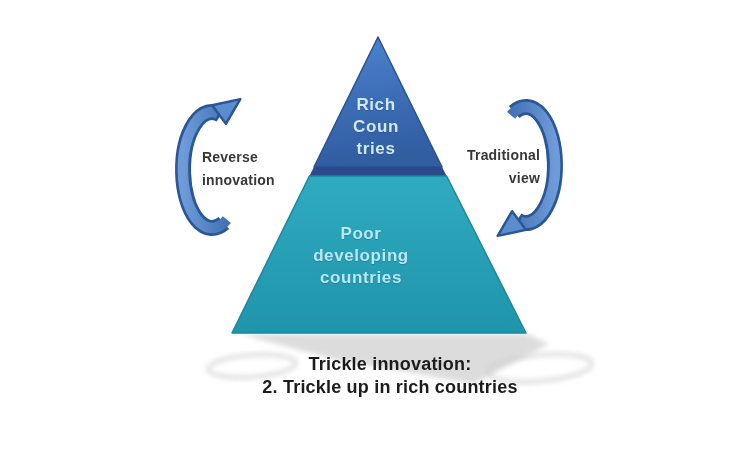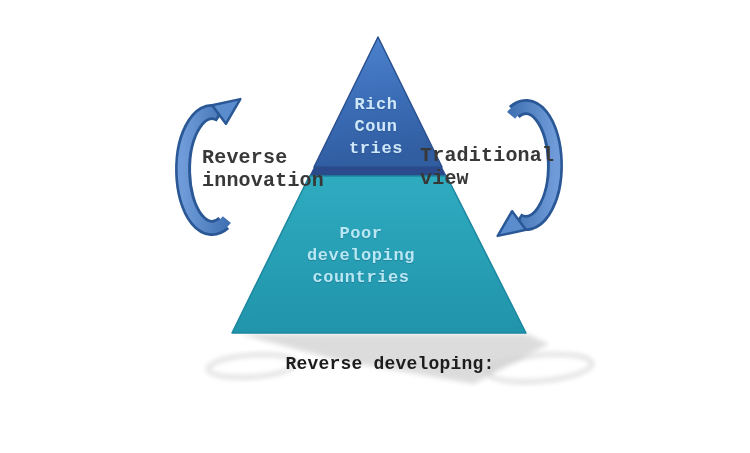--- a/index.html
+++ b/index.html
@@ -2,40 +2,40 @@
 <html><head>
 <meta charset="utf-8">
 <style>
   html, body { margin: 0; padding: 0; background: #ffffff; }
   .canvas {
     position: relative;
     width: 750px;
     height: 453px;
     background: #ffffff;
     overflow: hidden;
-    font-family: Liberation Mono, monospace;
+    font-family: Liberation Sans, sans-serif;
   }
   .canvas svg { position: absolute; left: 0; top: 0; }
   .label {
     position: absolute;
     white-space: pre-line;
     font-weight: 700;
   }
   .pyr-label {
     color: #cfe9fa;
     font-size: 17px;
     line-height: 22px;
     text-align: center;
     letter-spacing: 0.6px;
     text-shadow: 0 1px 1px rgba(20,50,90,0.25);
   }
   .pyr-label.bottom { color: #b9e7f3; }
   .side-label {
     color: #383838;
-    font-size: 20px;
+    font-size: 14px;
     line-height: 23px;
     letter-spacing: 0.2px;
   }
   .caption {
     position: absolute;
     left: 170px;
     top: 353px;
     width: 440px;
     text-align: center;
     color: #1c1c1c;
@@ -100,20 +100,21 @@
 Coun
 tries</div>
 
   <div class="label pyr-label bottom" style="left:261px; top:223px; width:200px;">Poor
 developing
 countries</div>
 
   <div class="label side-label" style="left:202px; top:146px; width:110px; text-align:left;">Reverse
 innovation</div>
 
-  <div class="label side-label" style="left:420px; top:144px; width:120px; ">Traditional
+  <div class="label side-label" style="left:420px; top:144px; width:120px; text-align:right;">Traditional
 view</div>
 
   <div class="caption">
-    <div class="caption-title">Reverse developing:</div>
+    <div class="caption-title">Trickle innovation:</div>
+    <div>2. Trickle up in rich countries</div>
   </div>
 
 </div>
 
 </body></html>

